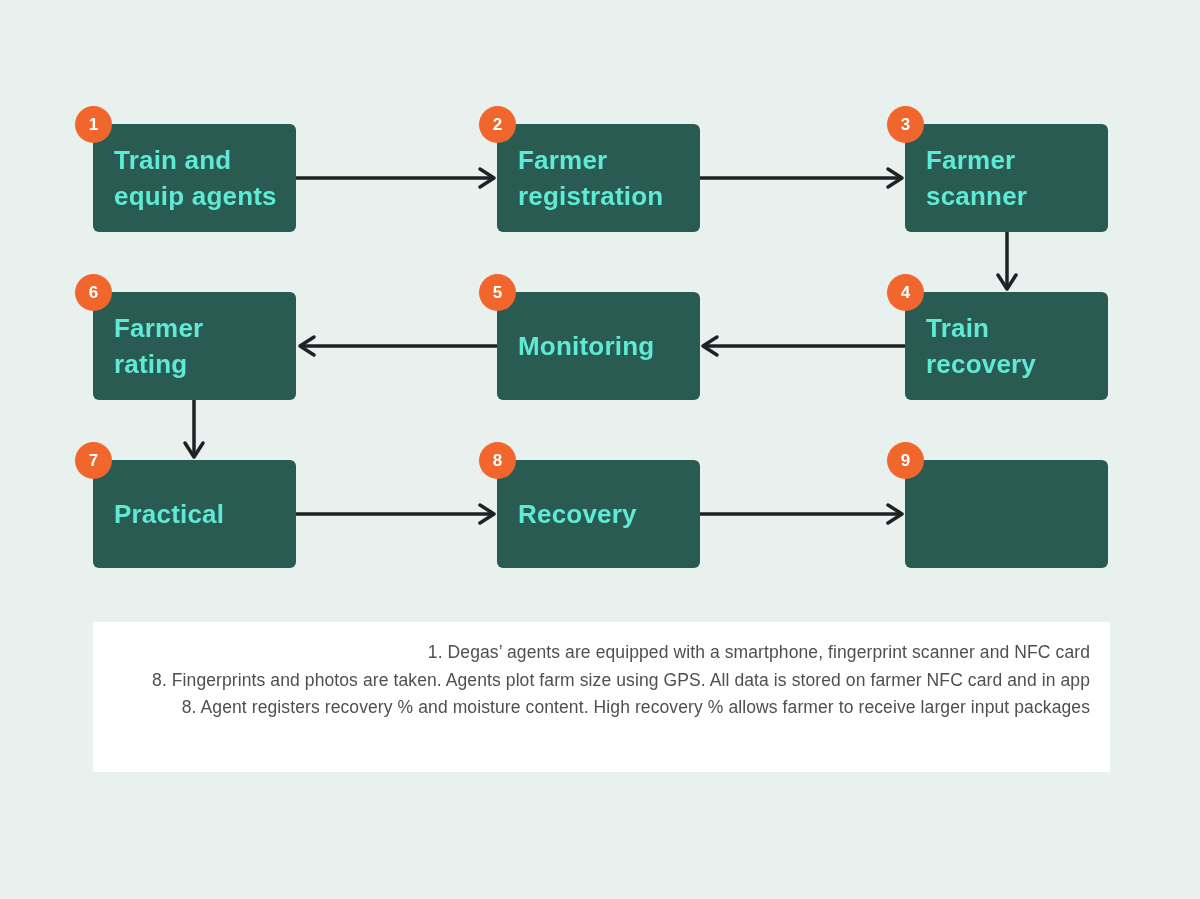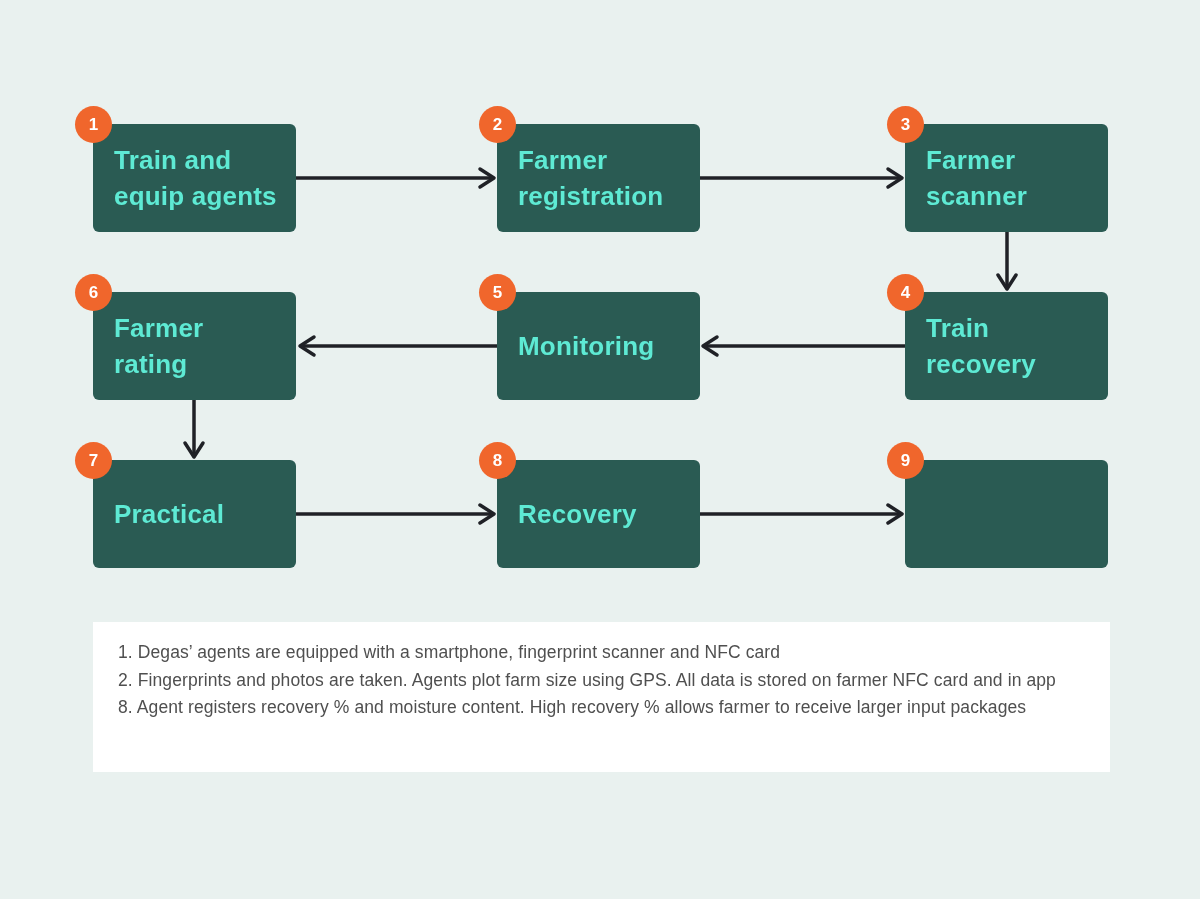--- a/index.html
+++ b/index.html
@@ -69,20 +69,21 @@
 
   .notes-panel {
     position: absolute;
     left: 93px;
     top: 622px;
     width: 1017px;
     height: 150px;
     background: #ffffff;
     box-sizing: border-box;
     padding: 21px 20px 0 25px;
+    text-align: right;
   }
   .notes-panel p {
     margin: 0 0 9.5px 0;
     color: #4f4f4f;
     font-size: 17.5px;
     line-height: 18px;
     letter-spacing: 0.1px;
   }
 </style>
 </head>
@@ -170,17 +171,17 @@
       <span></span>
     </div>
   </div>
 
   <div class="box r3c3">
     <div class="badge">9</div>
   </div>
 
   <div class="notes-panel">
     <p>1. Degas’ agents are equipped with a smartphone, fingerprint scanner and NFC card</p>
-    <p>2. Fingerprints and photos are taken. Agents plot farm size using GPS. All data is stored on farmer NFC card and in app</p>
+    <p>8. Fingerprints and photos are taken. Agents plot farm size using GPS. All data is stored on farmer NFC card and in app</p>
     <p>8. Agent registers recovery % and moisture content. High recovery % allows farmer to receive larger input packages</p>
   </div>
 
 </div>
 
 </body></html>

